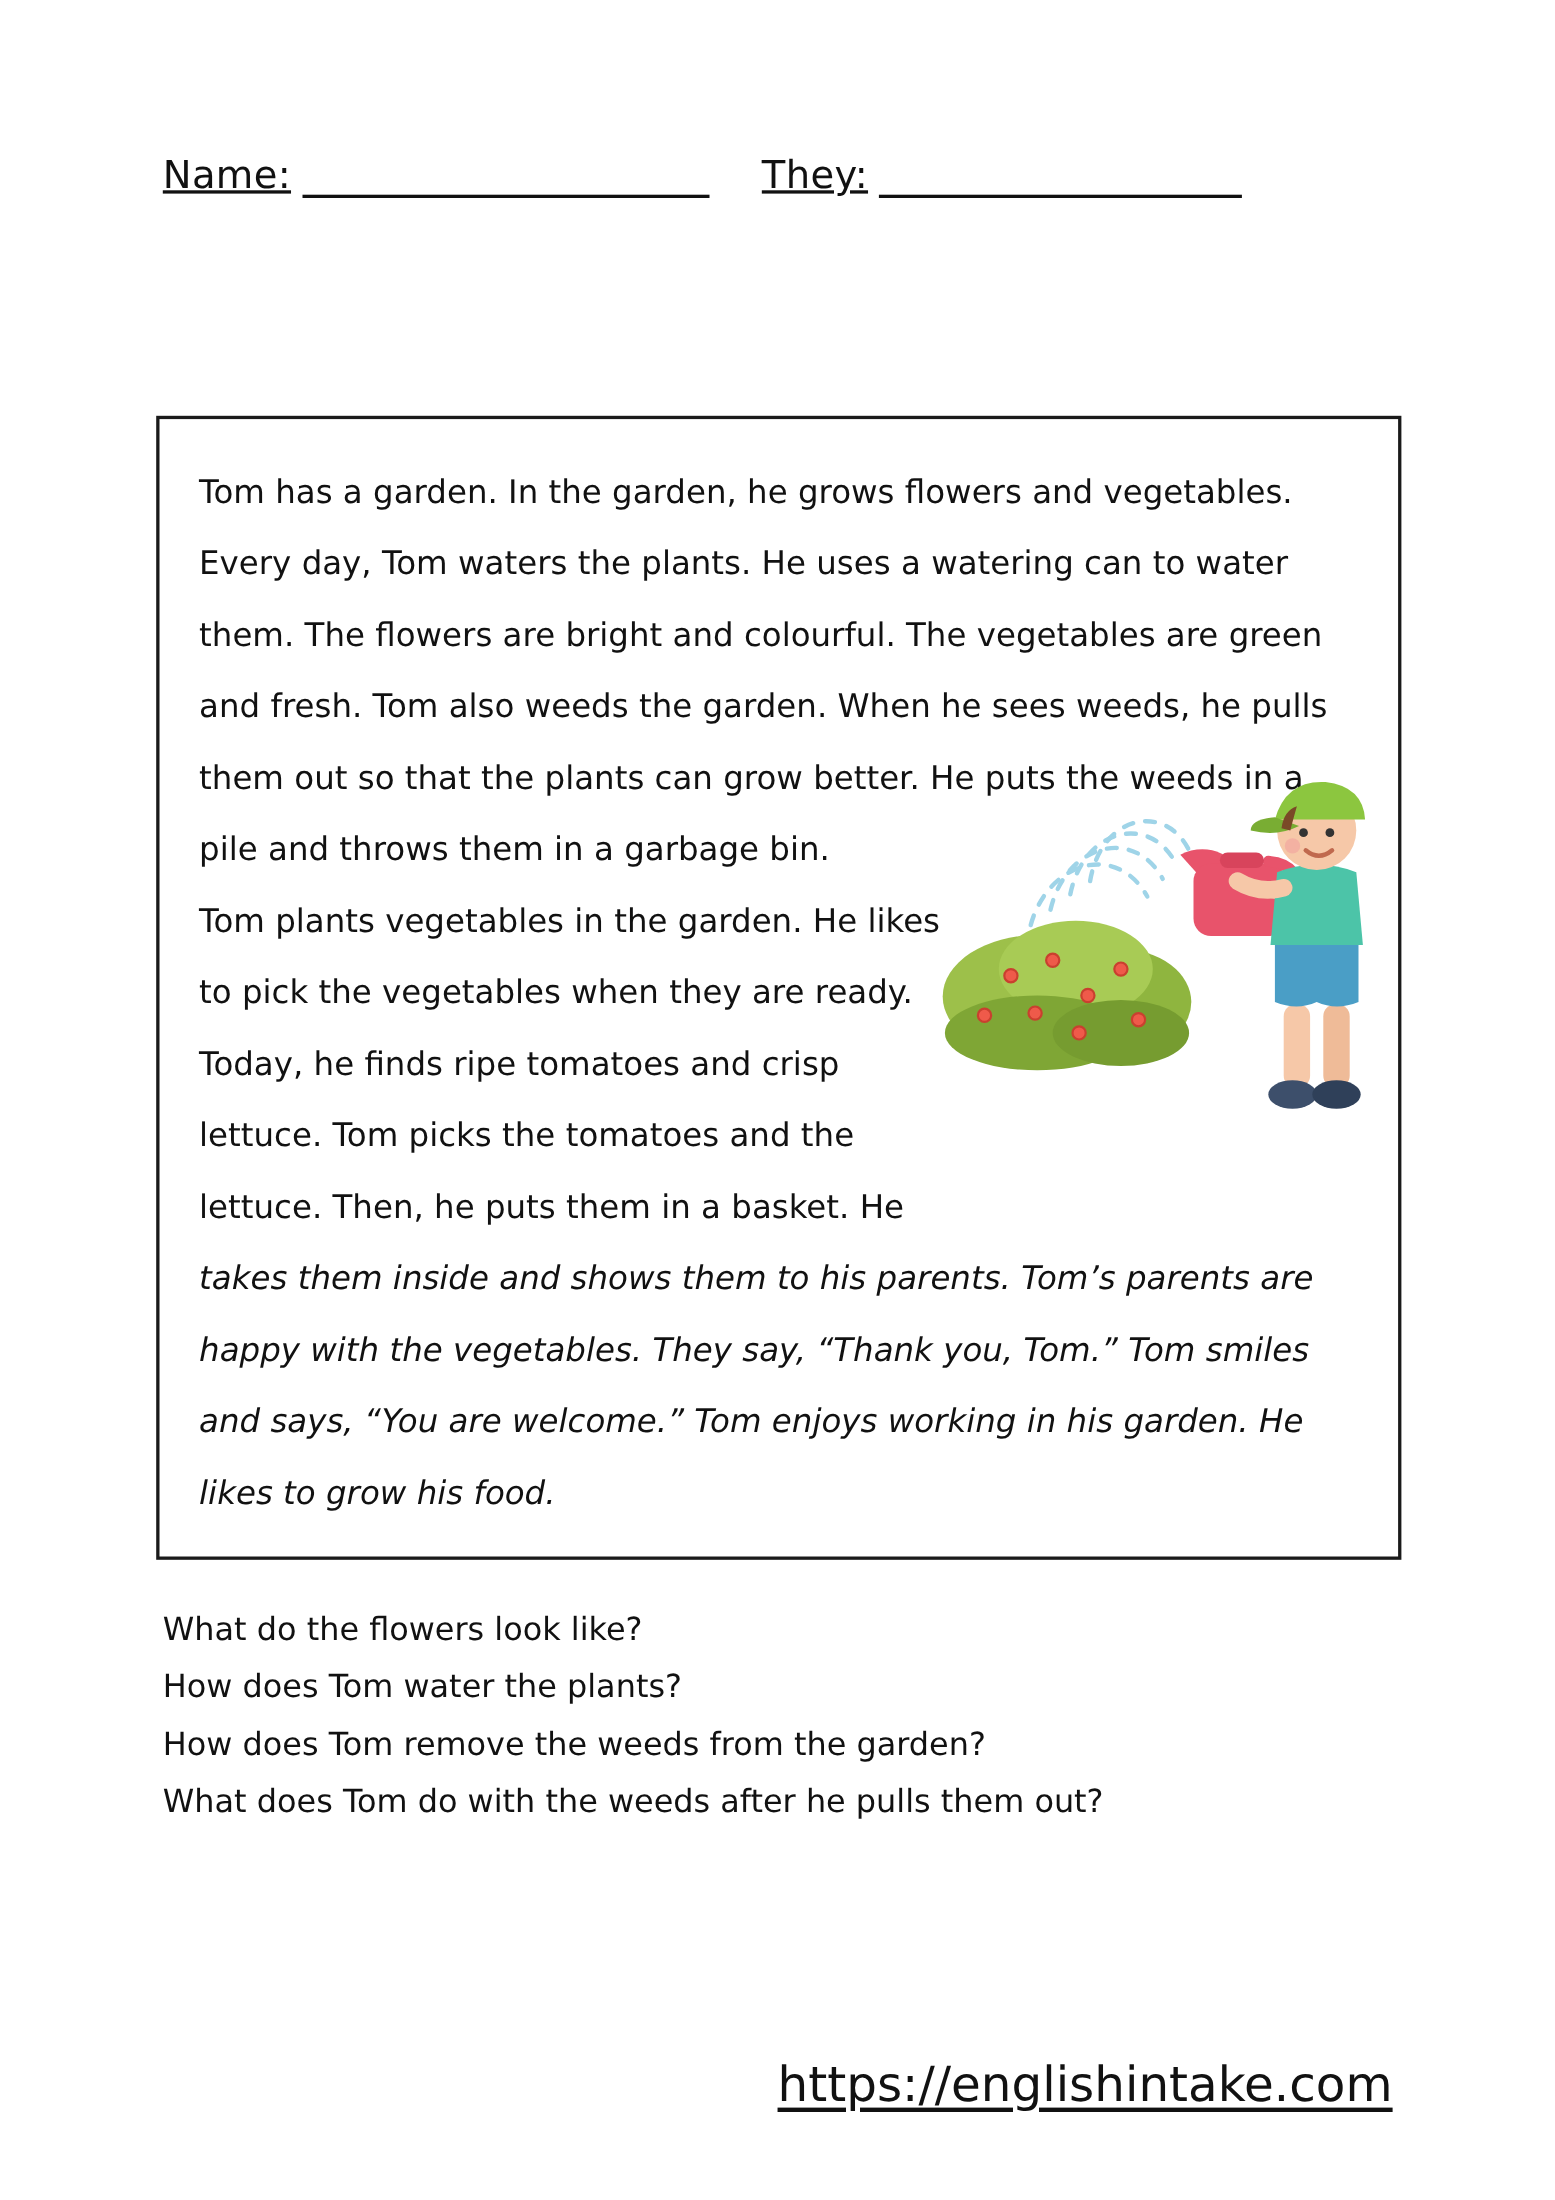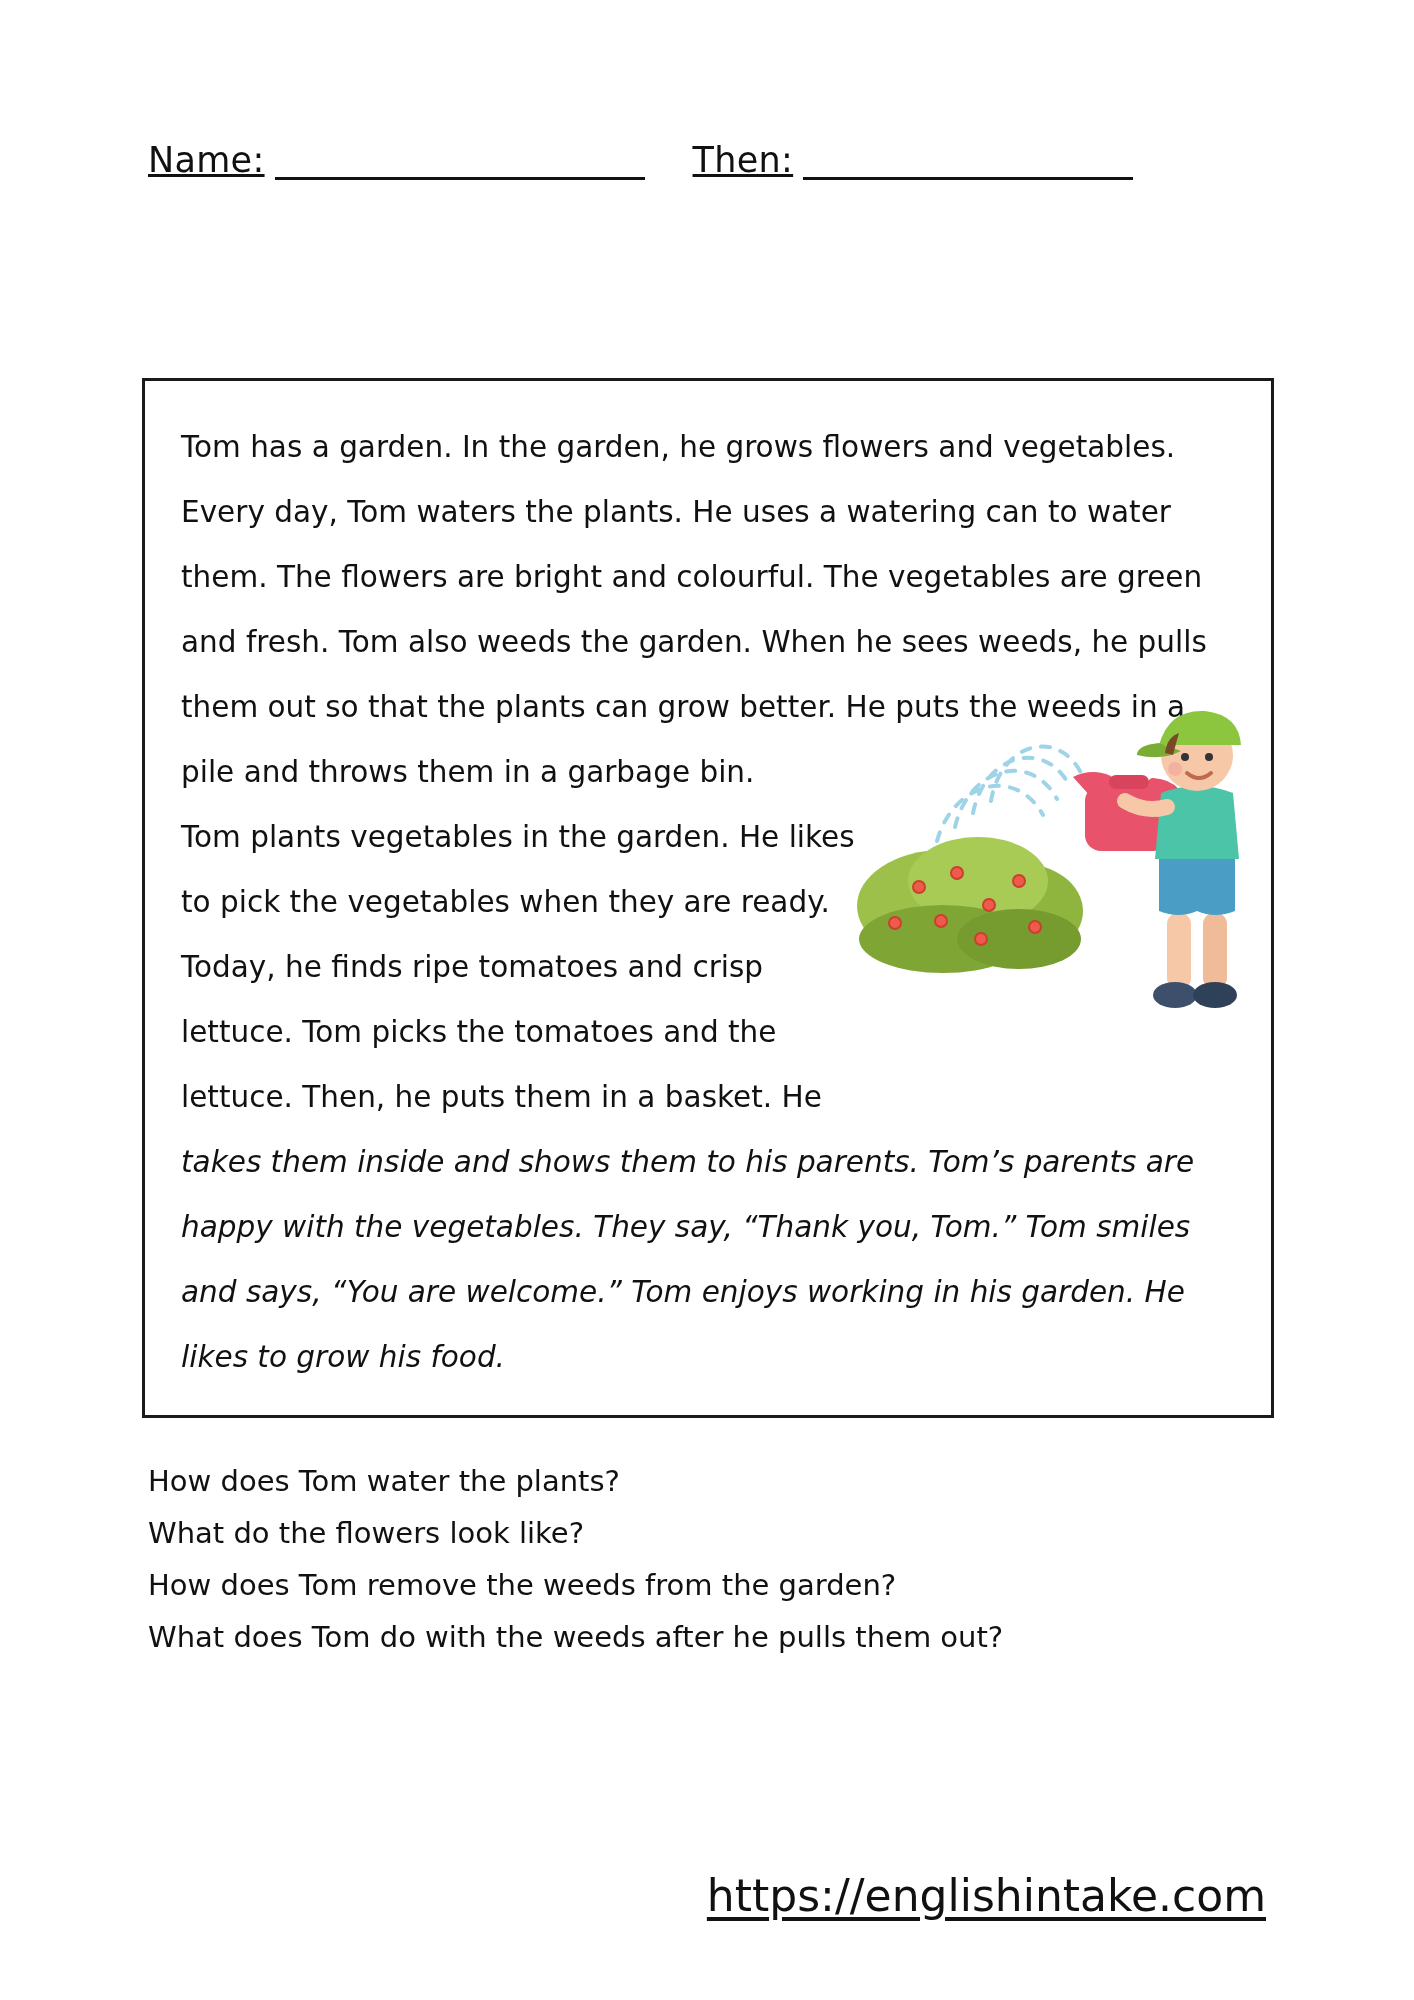--- a/index.html
+++ b/index.html
@@ -114,21 +114,21 @@
 </style>
 </head>
 <body>
 
 <div class="page">
 
   <div class="idline">
     <span class="lbl">Name:</span>
     <span class="rule name"></span>
     <span class="gap"></span>
-    <span class="lbl">Then:</span>
+    <span class="lbl">They:</span>
     <span class="rule date"></span>
   </div>
 
 
   <div class="passage-box">
     <div class="passage-inner">
       <p class="para-1">Tom has a garden. In the garden, he grows flowers and vegetables. Every day, Tom waters the plants. He uses a watering can to water them. The flowers are bright and colourful. The vegetables are green and fresh. Tom also weeds the garden. When he sees weeds, he pulls them out so that the plants can grow better. He puts the weeds in a pile and throws them in a garbage bin.</p>
       <p class="para-2">Tom plants vegetables in the garden. He likes to pick the vegetables when they are ready. Today, he finds ripe tomatoes and crisp lettuce. Tom picks the tomatoes and the lettuce. Then, he puts them in a basket. He</p>
       <p class="para-3">takes them inside and shows them to his parents. Tom’s parents are happy with the vegetables. They say, “Thank you, Tom.” Tom smiles and says, “You are welcome.” Tom enjoys working in his garden. He likes to grow his food.</p>
 
@@ -189,21 +189,21 @@
           <circle cx="362" cy="76" r="4" fill="#333"></circle>
           <circle cx="386" cy="76" r="4" fill="#333"></circle>
           <path d="M364 92 q12 10 24 0" stroke="#c0694e" stroke-width="4" fill="none" stroke-linecap="round"></path>
           <circle cx="352" cy="88" r="7" fill="#f2a9a0" opacity="0.75"></circle>
         </svg>
       </div>
     </div>
   </div>
 
   <div class="questions">
+    <div>What do the flowers look like?</div>
     <div>How does Tom water the plants?</div>
-    <div>What do the flowers look like?</div>
     <div>How does Tom remove the weeds from the garden?</div>
     <div>What does Tom do with the weeds after he pulls them out?</div>
   </div>
 
   <div class="footer">https://englishintake.com</div>
 
 </div>
 
 </body></html>

